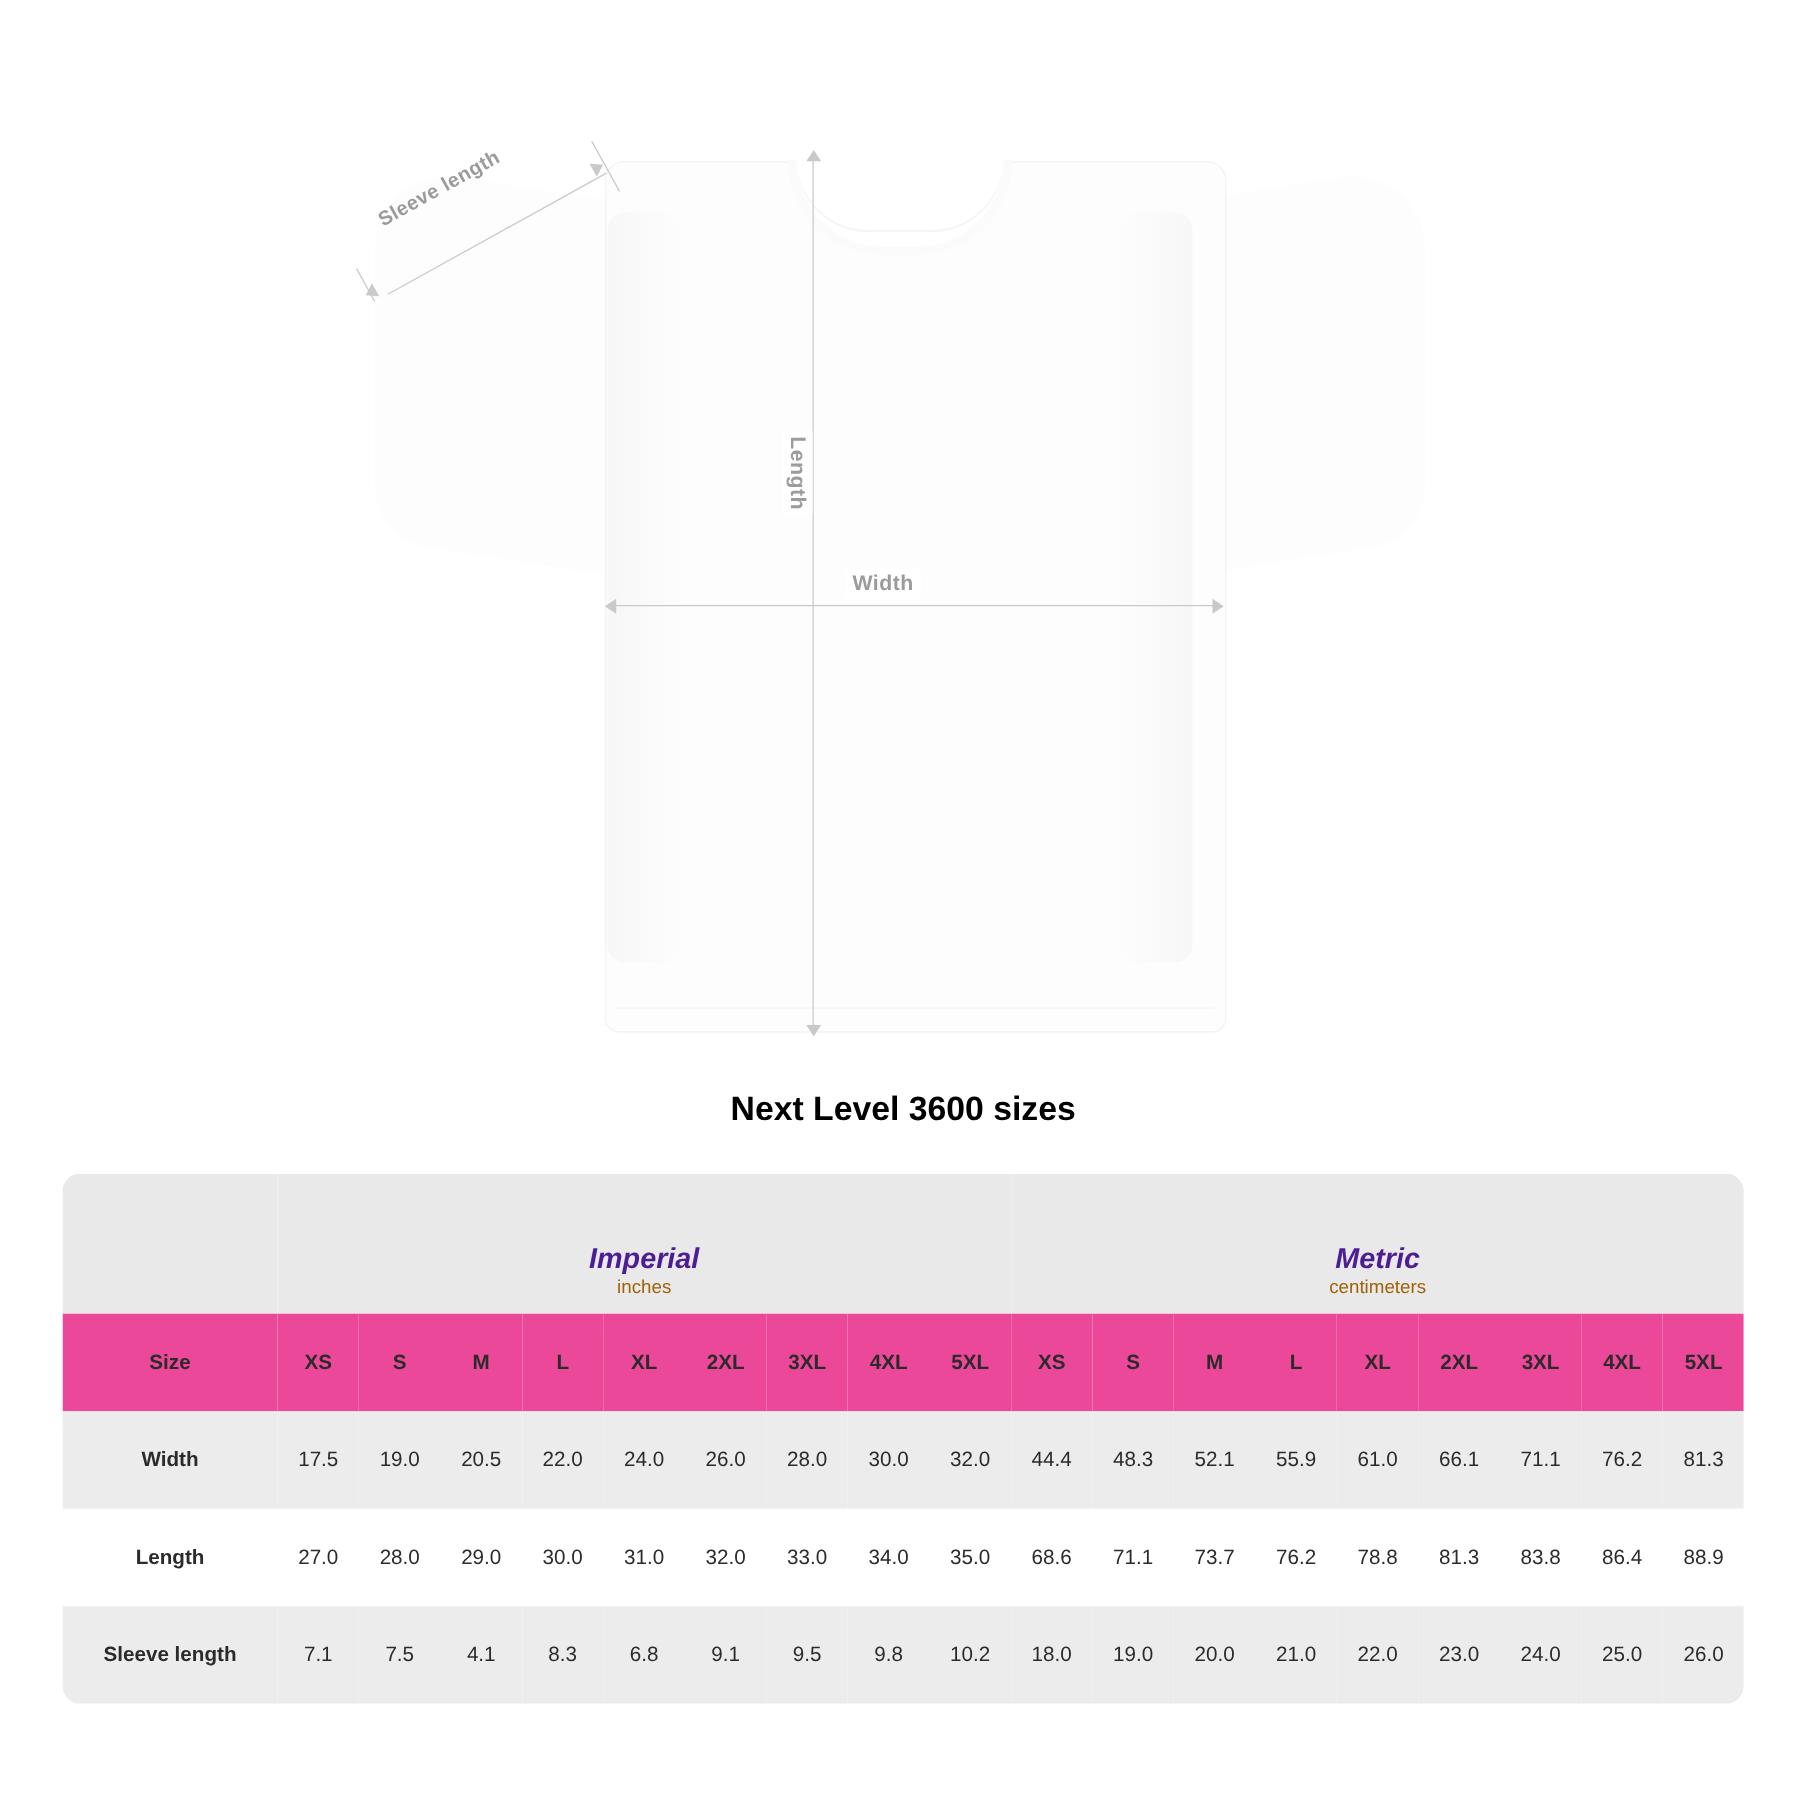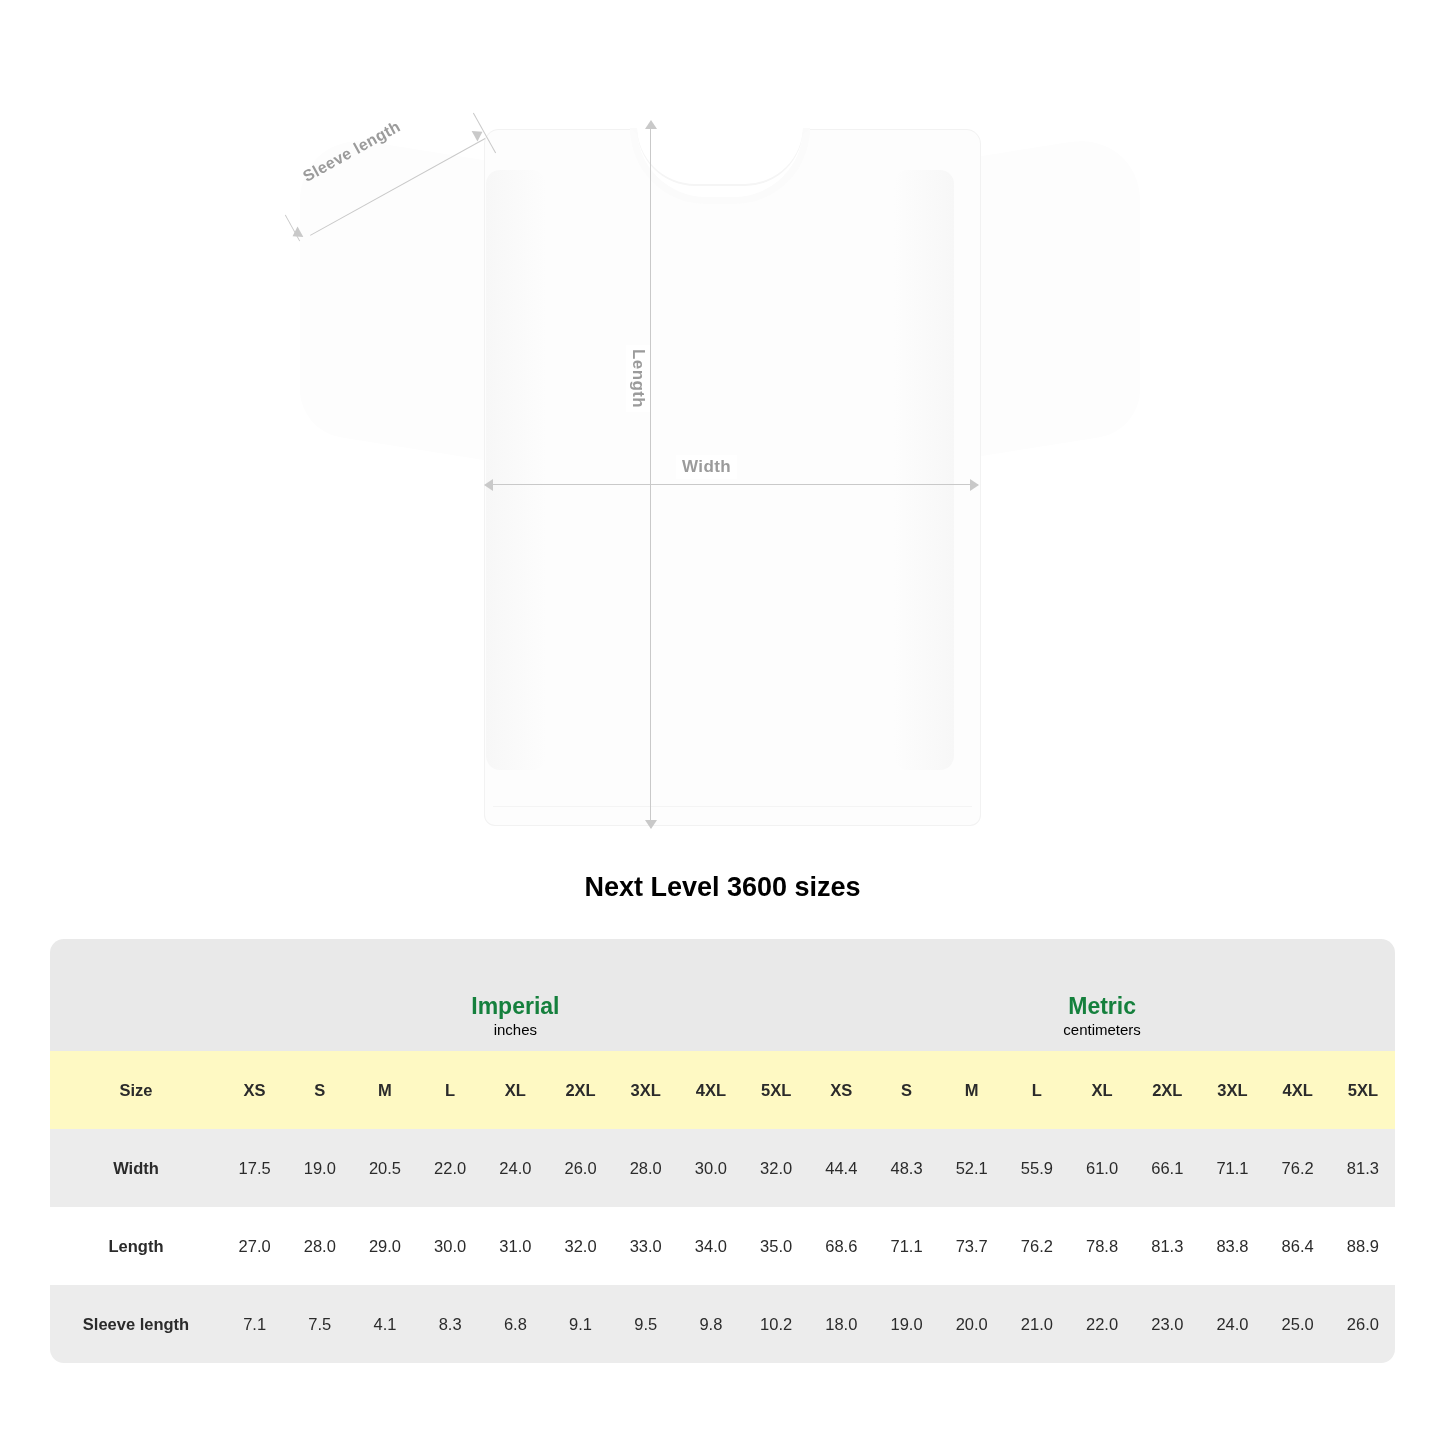--- a/index.html
+++ b/index.html
@@ -242,32 +242,33 @@
     padding: 0;
     border: none;
   }
   .unit-row td {
     background: #e9e9e9;
     height: 112px;
   }
   .unit-name {
     font-size: 23px;
     font-weight: bold;
-    color: #15803d;
+    font-style: italic;
+    color: #4c1d95;
     line-height: 1.25;
     margin-top: 40px;
   }
   .unit-sub {
     font-size: 15px;
-    color: #000000;
+    color: #a16207;
     font-style: normal;
     font-weight: normal;
   }
   .head-row td {
-    background: #fef9c3;
+    background: #ec4899;
     height: 78px;
     font-weight: bold;
     color: #2b2b2b;
     font-size: 16.5px;
   }
   .row-width td {
     background: #ececec;
     height: 78px;
     font-size: 16.5px;
   }

